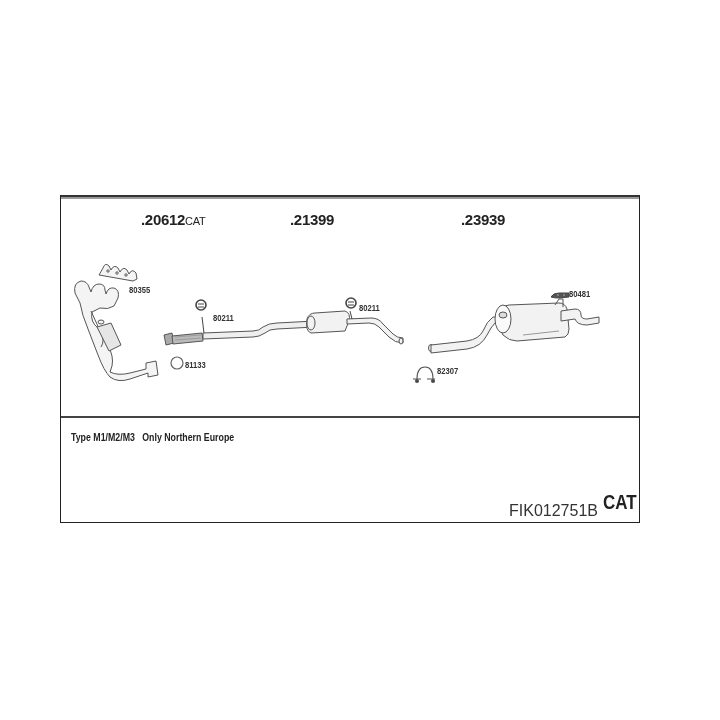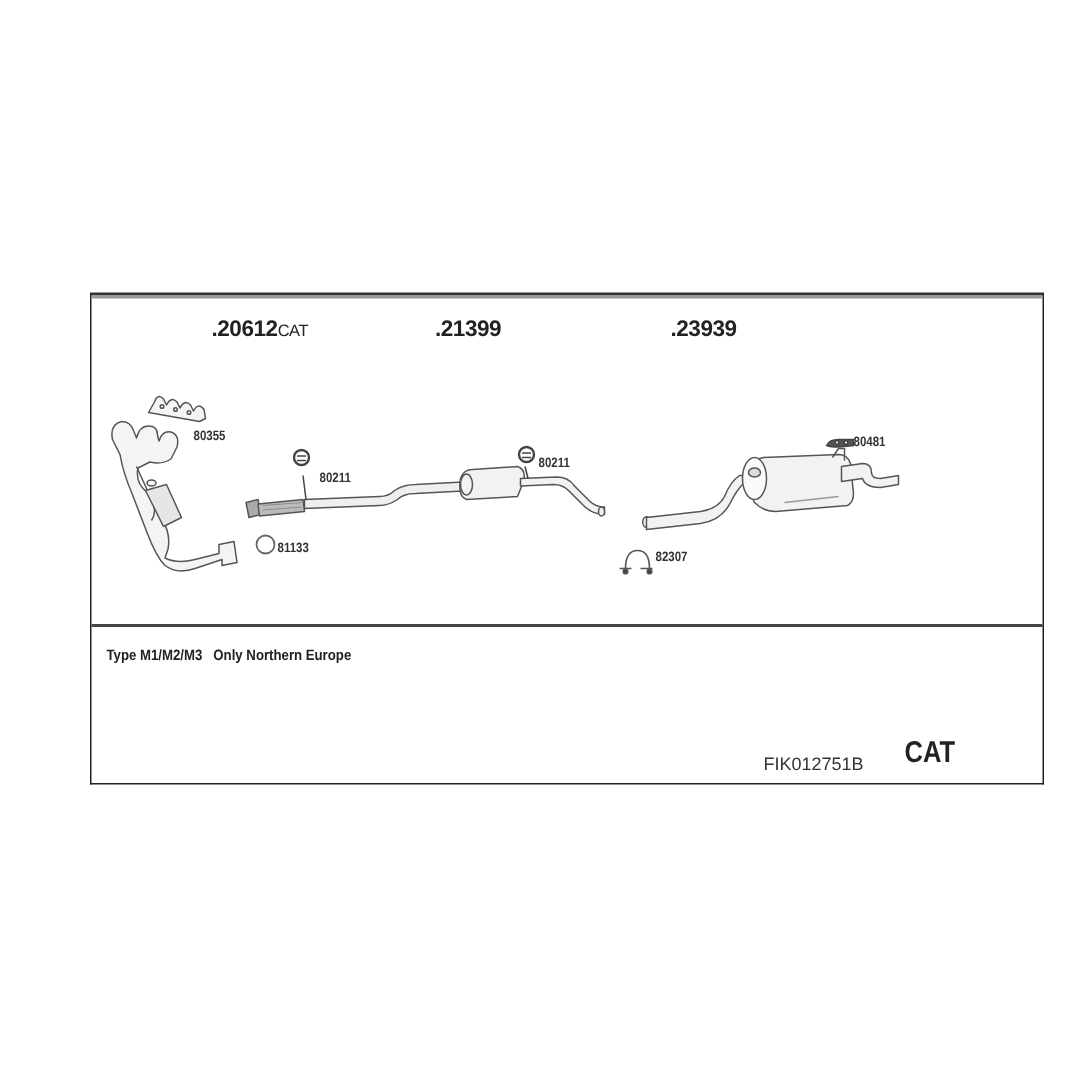--- a/index.html
+++ b/index.html
@@ -1,40 +1,40 @@
 <!DOCTYPE html>
 <html><head>
 <meta charset="utf-8">
 <style>
   html, body { margin: 0; padding: 0; background: #ffffff; }
   body { width: 720px; height: 720px; position: relative; overflow: hidden; font-family: "Liberation Sans", sans-serif; color: #1a1a1a; }
-  .frame { position: absolute; left: 60px; top: 195px; width: 636px; height: 328px; border: 1.5px solid #222; border-top: 2px solid #333; box-sizing: border-box; background: #fff; }
+  .frame { position: absolute; left: 60px; top: 195px; width: 580px; height: 328px; border: 1.5px solid #222; border-top: 2px solid #333; box-sizing: border-box; background: #fff; }
   .top-shade { position: absolute; left: 0; top: 0; right: 0; height: 2px; background: #9a9a9a; }
   .divider { position: absolute; left: 0; right: 0; top: 219px; height: 1.5px; background: #444; }
   .part-no { position: absolute; top: 14px; font-size: 15px; font-weight: bold; letter-spacing: -0.3px; color: #222; }
   .part-no .suffix { font-size: 11px; font-weight: normal; }
   .lbl { position: absolute; font-size: 9px; font-weight: bold; color: #333; transform: scaleX(0.85); transform-origin: left; }
   .drawing { position: absolute; left: 0; top: 0; }
   .note { position: absolute; left: 10px; top: 235px; font-size: 10px; font-weight: bold; color: #222; transform: scaleX(0.88); transform-origin: left; white-space: pre; }
-  .code { position: absolute; left: 448px; top: 305px; font-size: 12px; color: #333; }
+  .code { position: absolute; left: 448px; top: 305px; font-size: 16px; color: #333; }
   .cat-big { position: absolute; left: 542px; top: 294px; font-size: 20px; font-weight: bold; color: #222; transform: scaleX(0.85); transform-origin: left; }
 </style>
 </head>
 <body>
 
 <div class="frame">
   <div class="top-shade"></div>
 
   <div class="part-no" style="left:80px;">
     <span>.20612</span><span class="suffix">CAT</span>
   </div>
   <div class="part-no" style="left:229px;">
     <span>.21399</span>
   </div>
-  <div class="part-no" style="left:386px;">
+  <div class="part-no" style="left:400px;">
     <span>.23939</span>
   </div>
 
   <svg class="drawing" width="598" height="220" viewBox="0 0 598 220">
     <g fill="#f4f4f4" stroke="#555" stroke-width="1" stroke-linejoin="round">
 
       <g>
         <path d="M42 71 q2 -6 6 -2 l2 4 q3 -6 7 -2 l2 4 q3 -6 7 -2 l2 4 q3 -6 7 -1 l1 6 l-4 2 l-34 -6 z"></path>
         <circle cx="47" cy="74" r="1.2"></circle>
           <circle cx="56" cy="76" r="1.2"></circle>

